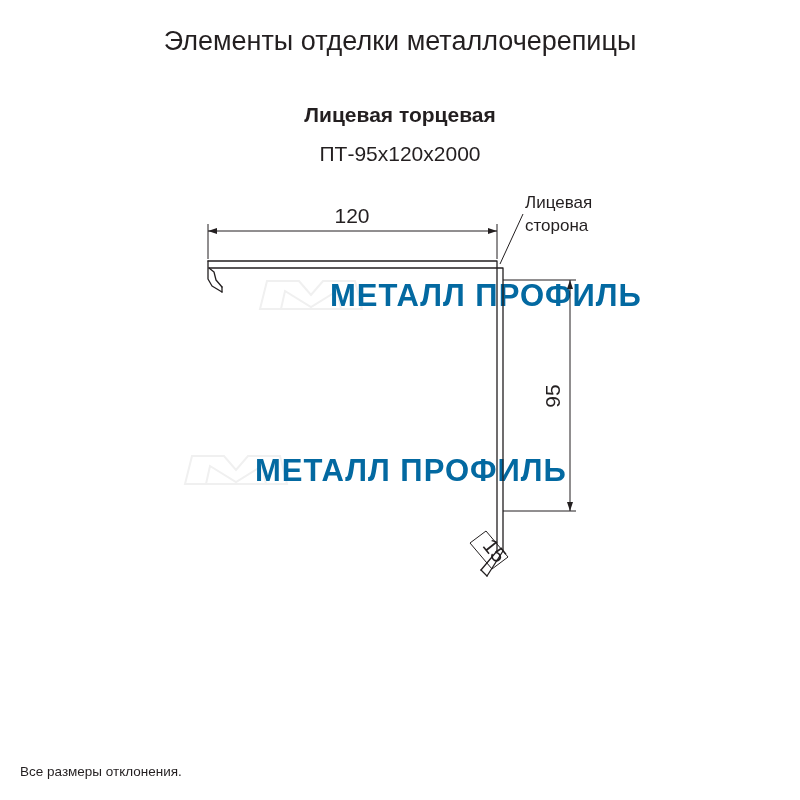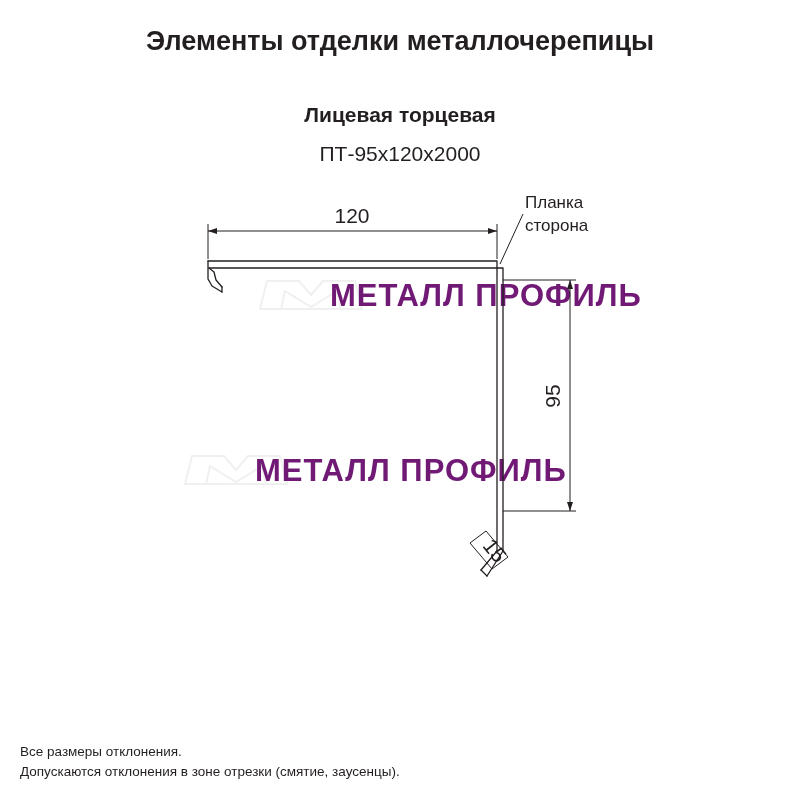--- a/index.html
+++ b/index.html
@@ -21,21 +21,21 @@
     width: 800px;
     height: 800px;
   }
   .title {
     position: absolute;
     left: 0;
     top: 26px;
     width: 800px;
     text-align: center;
     font-size: 27px;
-    font-weight: bold;
+    font-weight: normal;
     letter-spacing: 0px;
     color: #231f20;
   }
   .subtitle {
     position: absolute;
     left: 0;
     top: 103px;
     width: 800px;
     text-align: center;
     font-size: 21px;
@@ -70,21 +70,21 @@
   }
   .footer div { white-space: nowrap; }
   .wm {
     position: absolute;
     pointer-events: none;
     user-select: none;
   }
   .wm-text {
     font-size: 31px;
     font-weight: bold;
-    color: #701a75;
+    color: #0369a1;
     letter-spacing: 1px;
     white-space: nowrap;
   }
   svg { display: block; }
   text { font-family: "Liberation Sans", sans-serif; fill: #231f20; }
 </style>
 </head>
 <body>
 
 <div class="page">
@@ -157,23 +157,22 @@
         <line x1="492" y1="413" x2="508" y2="401"></line>
       </g>
       <text x="489" y="399" text-anchor="middle" font-size="21" transform="rotate(51 489 399)">15</text>
 
       <g stroke="#231f20" stroke-width="1" fill="none">
         <line x1="500" y1="108" x2="523" y2="58"></line>
       </g>
     </svg>
 
     <div style="position:absolute; left:525px; top:35px; font-size:17px; line-height:23px; text-align:left;">
-      <div>Планка</div>
+      <div>Лицевая</div>
       <div>сторона</div>
     </div>
   </div>
 
   <div class="footer">
     <div>Все размеры отклонения.</div>
-    <div>Допускаются отклонения в зоне отрезки (смятие, заусенцы).</div>
   </div>
 
 </div>
 
 </body></html>

